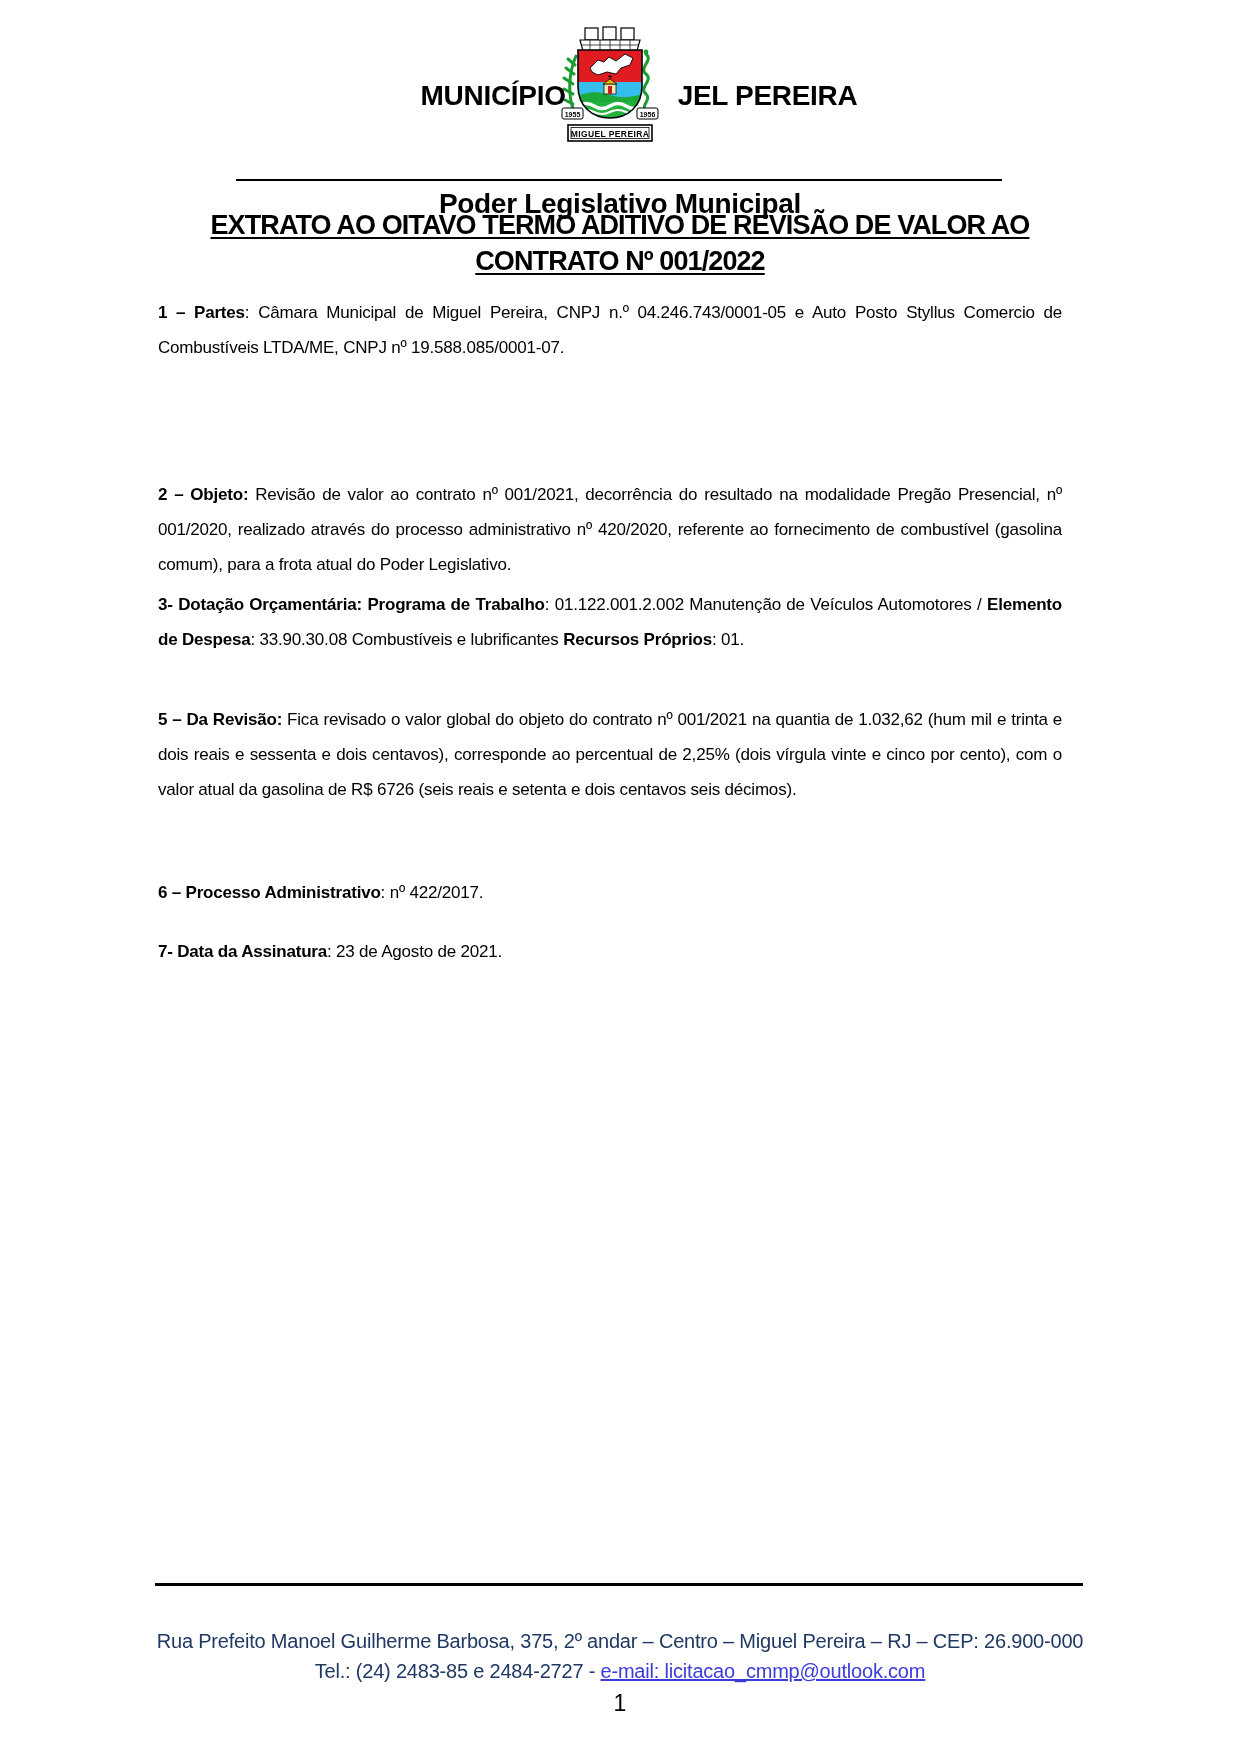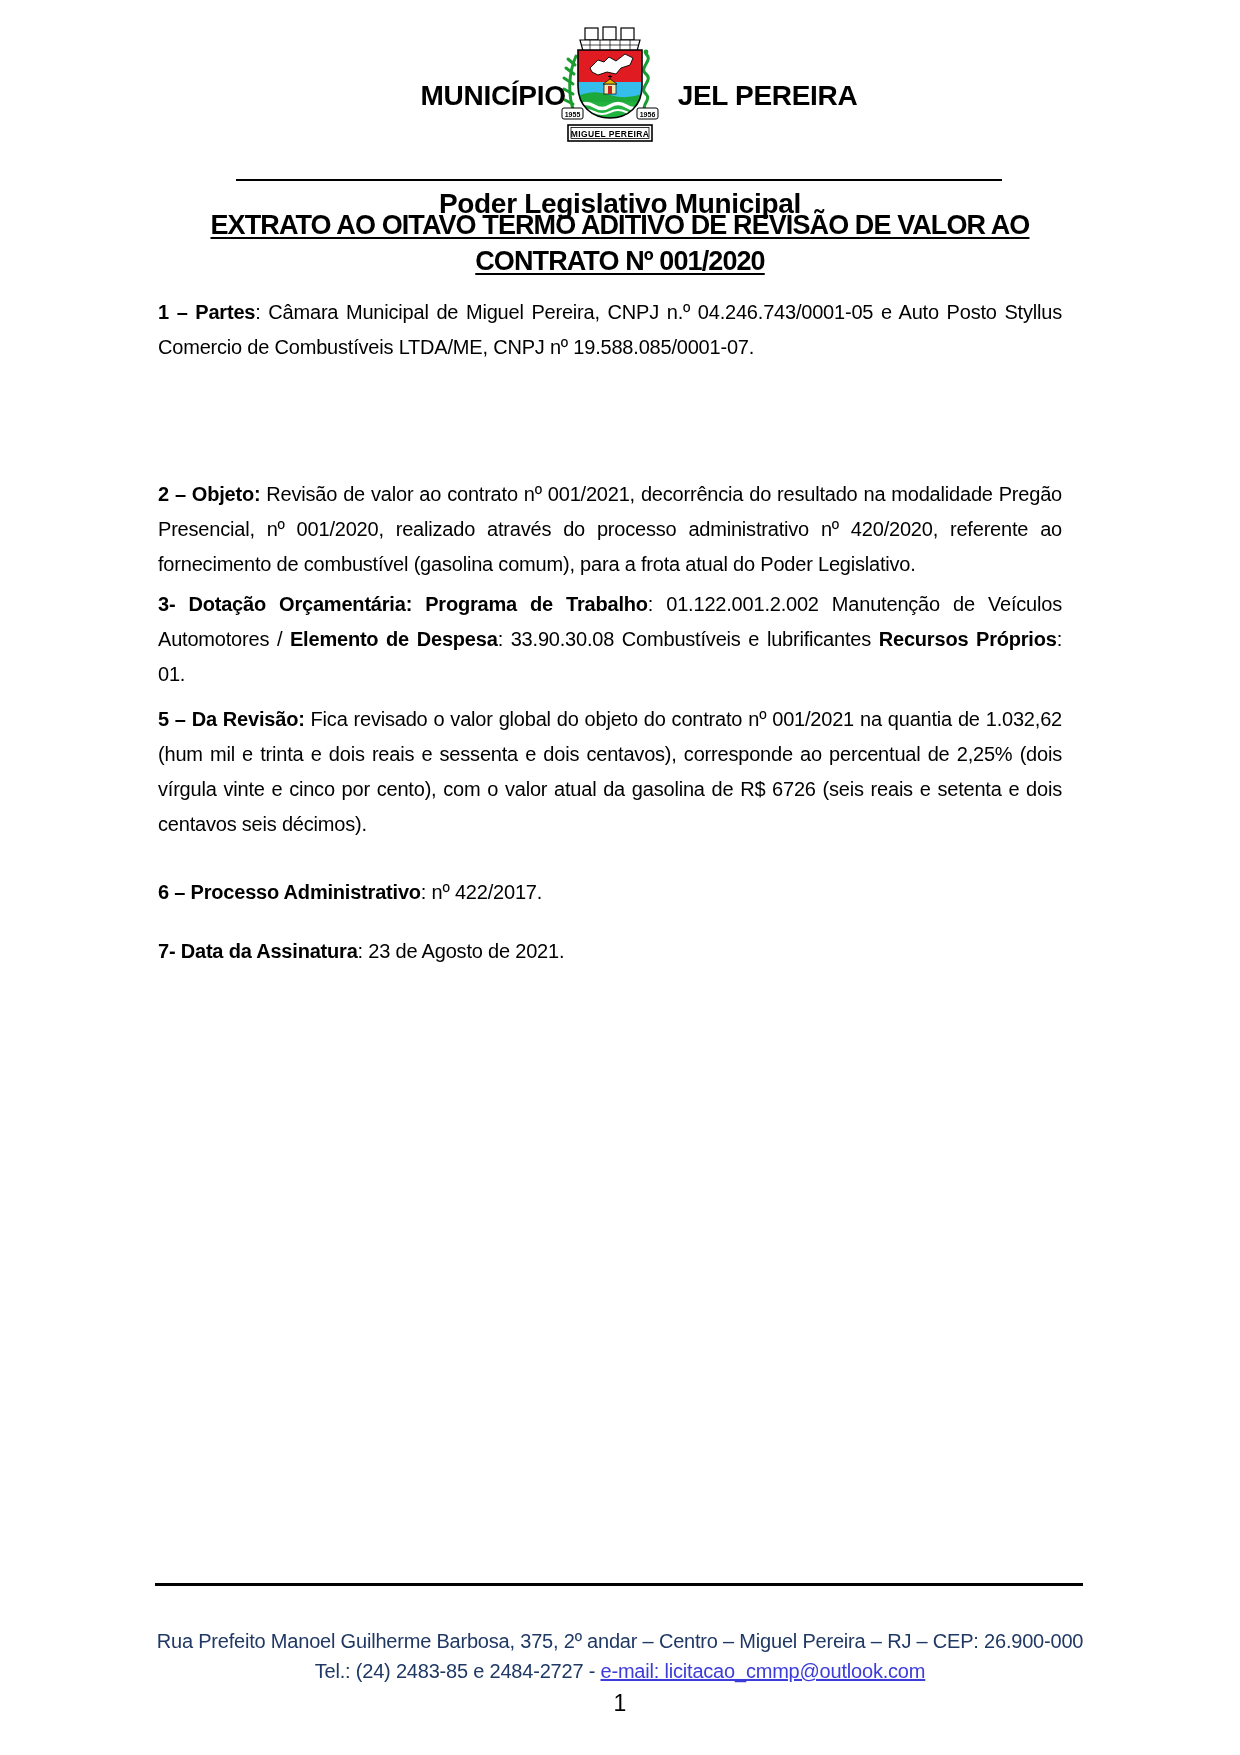--- a/index.html
+++ b/index.html
@@ -29,21 +29,21 @@
   .doc-title{
     position:absolute;top:207px;left:158px;width:924px;
     text-align:center;font-size:27px;font-weight:bold;
     letter-spacing:-0.9px;line-height:36px;
   }
   .doc-title .tline{text-decoration:underline;text-decoration-thickness:2px;text-underline-offset:3px;margin-top:44px;}
   
   #paragraphs{position:absolute;top:0;left:158px;width:904px;}
   .para{
     position:absolute;left:0;width:904px;margin:0;
-    font-size:20px;line-height:35px;text-align:justify;letter-spacing:-0.2px;
+    font-size:17px;line-height:35px;text-align:justify;letter-spacing:-0.2px;
   }
   .para strong{font-weight:bold;}
   .para:nth-of-type(1){top:295px;}
   .para:nth-of-type(2){top:445px;margin-top:32px;}
   .para:nth-of-type(3){top:587px;}
   .para:nth-of-type(4){top:702px;}
   .para:nth-of-type(5){top:875px;}
   .para:nth-of-type(6){top:934px;}
   
   .footer-rule{position:absolute;top:1583px;left:155px;width:928px;border-top:3px solid #000;}
@@ -136,21 +136,21 @@
     <span class="crest-gap"></span>
     <span>JEL PEREIRA</span>
   </div>
 
   <div class="poder">Poder Legislativo Municipal</div>
 
   <div class="header-rule"></div>
 
   <div class="doc-title">
     <span class="tline">EXTRATO AO OITAVO TERMO ADITIVO DE REVISÃO DE VALOR AO</span><br>
-    <span class="tline">CONTRATO Nº 001/2020</span>
+    <span class="tline">CONTRATO Nº 001/2022</span>
   </div>
 
   <div id="paragraphs">
       <p class="para"><strong>1 – Partes</strong><span>: Câmara Municipal de Miguel Pereira, CNPJ n.º 04.246.743/0001-05 e Auto Posto Styllus Comercio de Combustíveis LTDA/ME, CNPJ nº 19.588.085/0001-07.</span></p>
       <p class="para"><strong>2 – Objeto:</strong><span> Revisão de valor ao contrato nº 001/2021, decorrência do resultado na modalidade Pregão Presencial, nº 001/2020, realizado através do processo administrativo nº 420/2020, referente ao fornecimento de combustível (gasolina comum), para a frota atual do Poder Legislativo.</span></p>
       <p class="para"><strong>3- Dotação Orçamentária: Programa de Trabalho</strong><span>: 01.122.001.2.002 Manutenção de Veículos Automotores / </span><strong>Elemento de Despesa</strong><span>: 33.90.30.08 Combustíveis e lubrificantes </span><strong>Recursos Próprios</strong><span>: 01.</span></p>
       <p class="para"><strong>5 – Da Revisão:</strong><span> Fica revisado o valor global do objeto do contrato nº 001/2021 na quantia de 1.032,62 (hum mil e trinta e dois reais e sessenta e dois centavos), corresponde ao percentual de 2,25% (dois vírgula vinte e cinco por cento), com o valor atual da gasolina de R$ 6726 (seis reais e setenta e dois centavos seis décimos).</span></p>
       <p class="para"><strong>6 – Processo Administrativo</strong><span>: nº 422/2017.</span></p>
       <p class="para"><strong>7- Data da Assinatura</strong><span>: 23 de Agosto de 2021.</span></p>
     </div>

